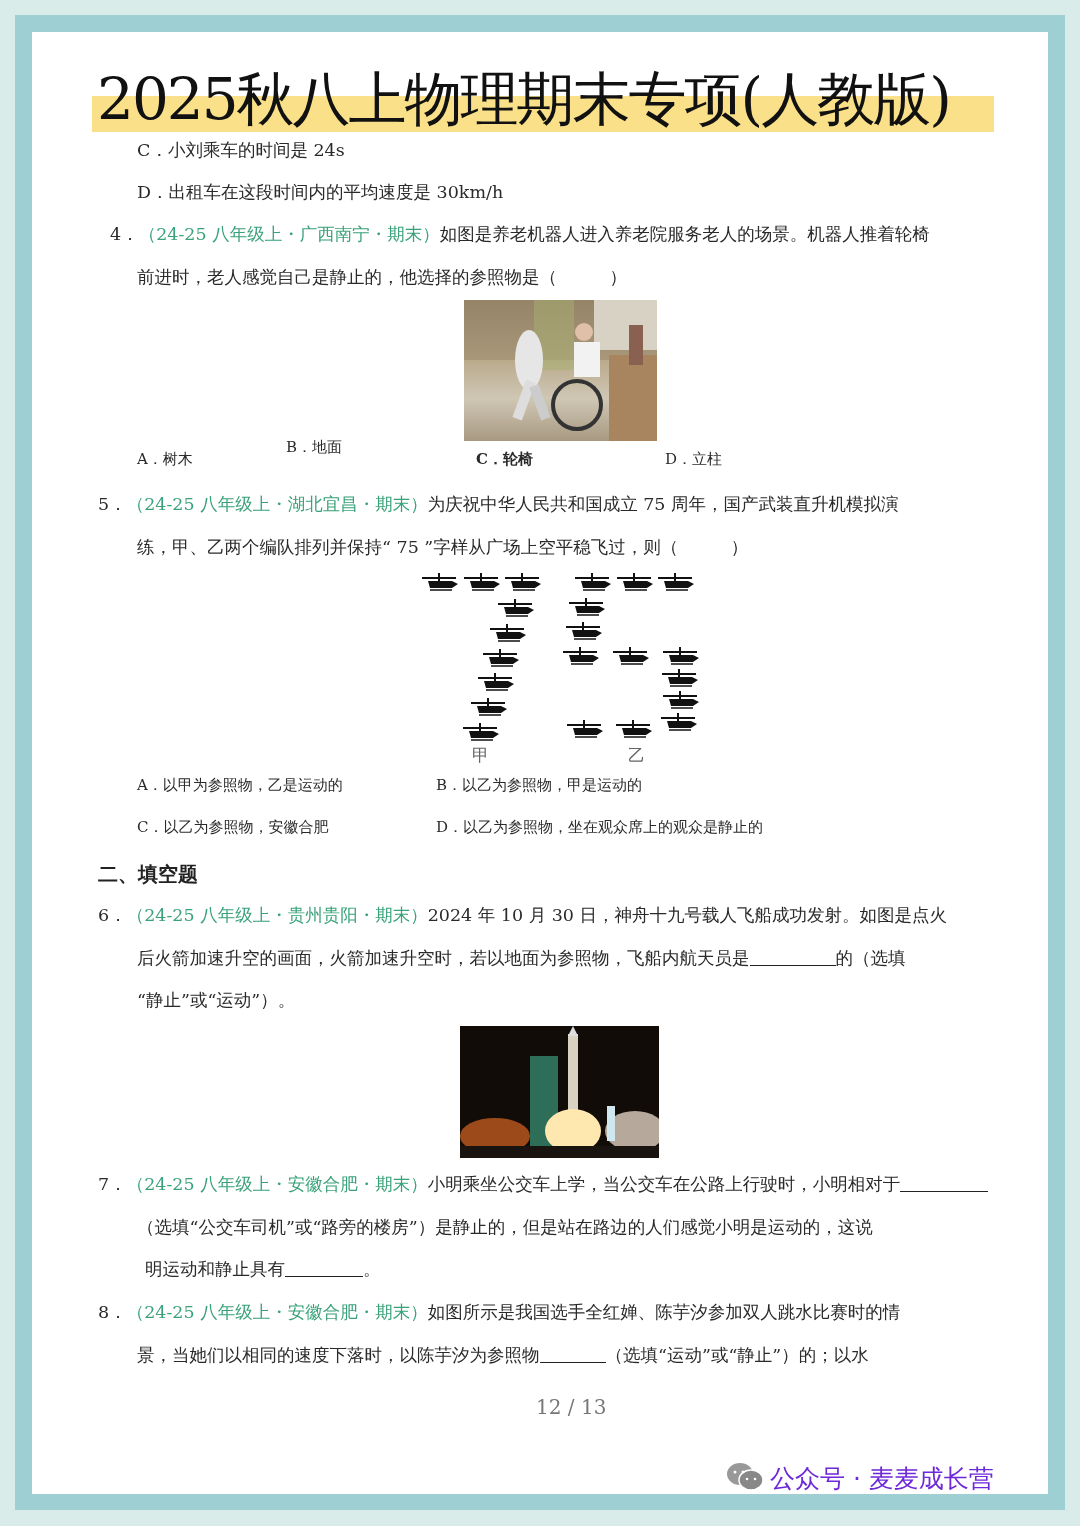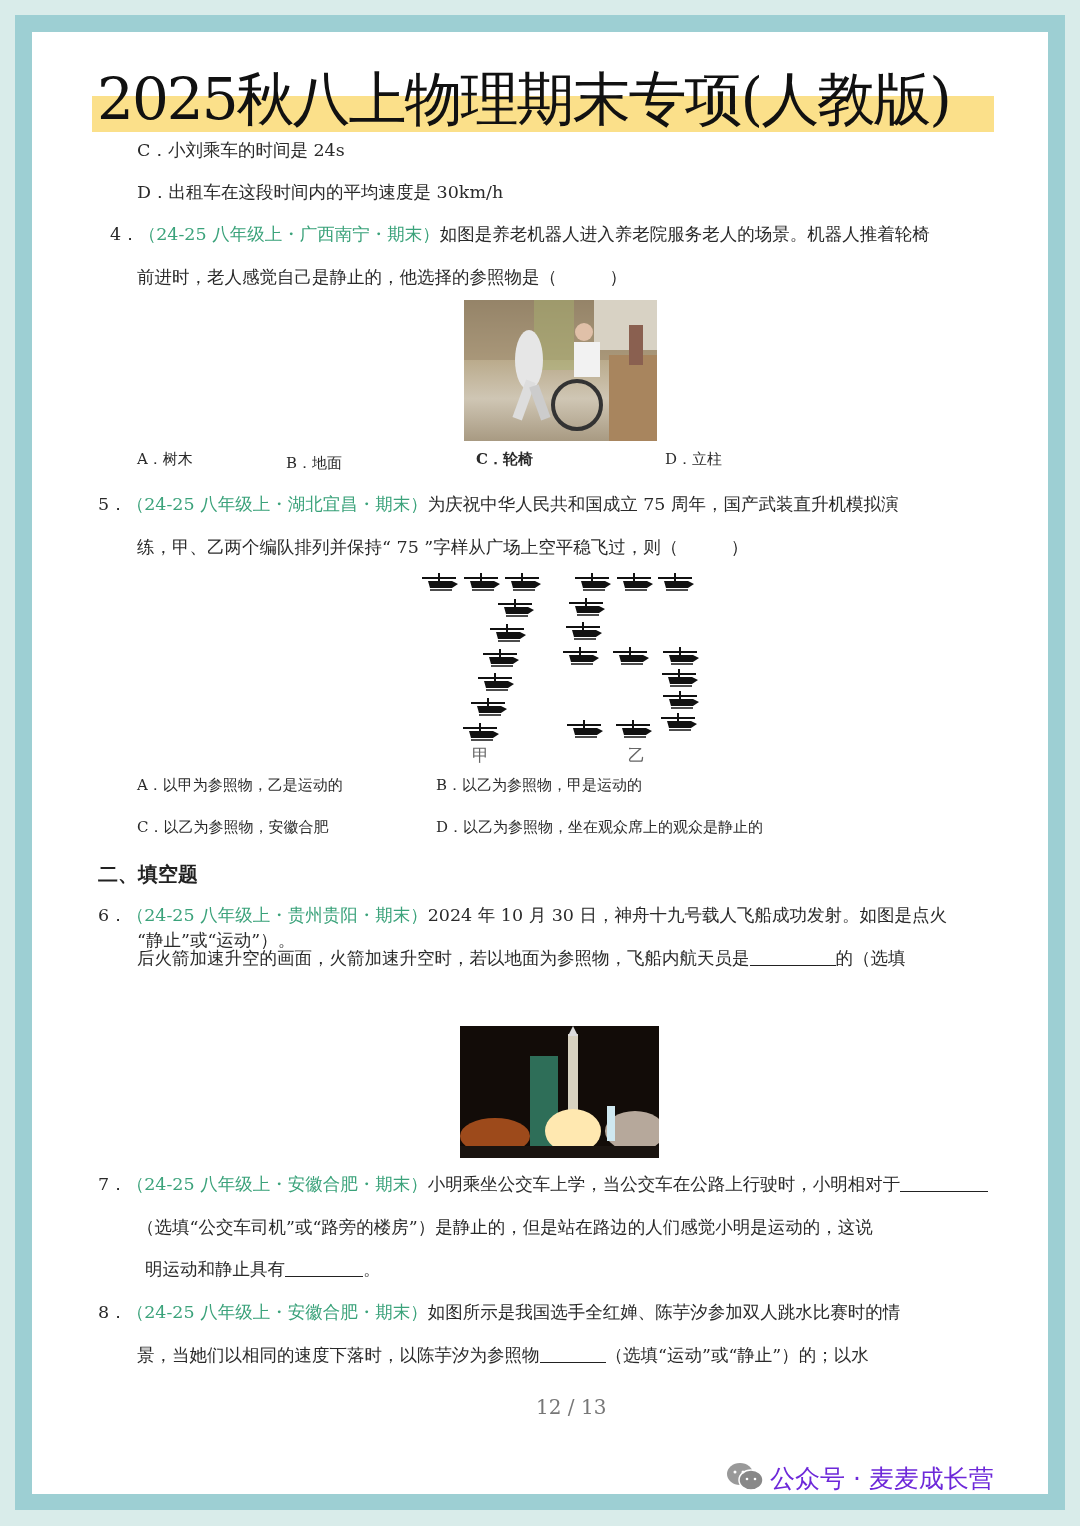--- a/index.html
+++ b/index.html
@@ -49,21 +49,21 @@
     <rect x="55" y="80" width="10" height="40" fill="#ddd" transform="rotate(20 60 100)"></rect>
     <rect x="70" y="85" width="10" height="35" fill="#ccc" transform="rotate(-20 75 100)"></rect>
     <circle cx="120" cy="32" r="9" fill="#e0c0a8"></circle>
     <rect x="110" y="42" width="26" height="35" fill="#f2f2f2"></rect>
     <circle cx="113" cy="105" r="24" fill="none" stroke="#333" stroke-width="4"></circle>
     <rect x="145" y="55" width="48" height="86" fill="#a8855e"></rect>
     <rect x="165" y="25" width="14" height="40" fill="#8a6050"></rect>
   </svg>
 </div>
 <div class="opt" style="left:137px;top:450px;">A．树木</div>
-<div class="opt" style="left:286px;top:454px;">B．地面</div>
+<div class="opt" style="left:286px;top:438px;">B．地面</div>
 <div class="opt" style="left:476px;top:450px;font-weight:bold;">C．轮椅</div>
 <div class="opt" style="left:665px;top:450px;">D．立柱</div>
 
 <div class="line" style="left:98px;top:492px;">
   <span>5．</span><span class="src">（24-25 八年级上・湖北宜昌・期末）</span><span>为庆祝中华人民共和国成立 75 周年，国产武装直升机模拟演</span>
 </div>
 <div class="line" style="left:137px;top:535px;">练，甲、乙两个编队排列并保持“ 75 ”字样从广场上空平稳飞过，则（　　　）</div>
 
 <svg class="img" style="left:400px;top:565px;" width="320" height="180" viewBox="0 0 320 180">
   <defs>
@@ -106,21 +106,21 @@
 <div class="opt" style="left:436px;top:818px;">D．以乙为参照物，坐在观众席上的观众是静止的</div>
 
 <div class="sec" style="left:98px;top:861px;">二、填空题</div>
 
 <div class="line" style="left:98px;top:903px;">
   <span>6．</span><span class="src">（24-25 八年级上・贵州贵阳・期末）</span><span>2024 年 10 月 30 日，神舟十九号载人飞船成功发射。如图是点火</span>
 </div>
 <div class="line" style="left:137px;top:946px;">
   <span>后火箭加速升空的画面，火箭加速升空时，若以地面为参照物，飞船内航天员是</span><span class="blank" style="width:86px;"></span><span>的（选填</span>
 </div>
-<div class="line" style="left:137px;top:928px;text-align:center;">“静止”或“运动”）。</div>
+<div class="line" style="left:137px;top:988px;text-align:center;">“静止”或“运动”）。</div>
 <div class="img" style="left:460px;top:1026px;width:199px;height:132px;background:#120c08;">
   <svg width="199" height="132" viewBox="0 0 199 132">
     <rect x="70" y="30" width="28" height="90" fill="#2e6e58"></rect>
     <rect x="108" y="8" width="10" height="80" fill="#d8d2c0"></rect>
     <polygon points="113,0 108,10 118,10" fill="#ddd"></polygon>
     <ellipse cx="113" cy="105" rx="28" ry="22" fill="#ffe8b0"></ellipse>
     <ellipse cx="35" cy="110" rx="35" ry="18" fill="#c05a20" opacity="0.8"></ellipse>
     <ellipse cx="175" cy="105" rx="30" ry="20" fill="#e0d0c0" opacity="0.8"></ellipse>
     <rect x="147" y="80" width="8" height="35" fill="#cfe8f0"></rect>
     <rect x="0" y="120" width="199" height="12" fill="#1a1410"></rect>

